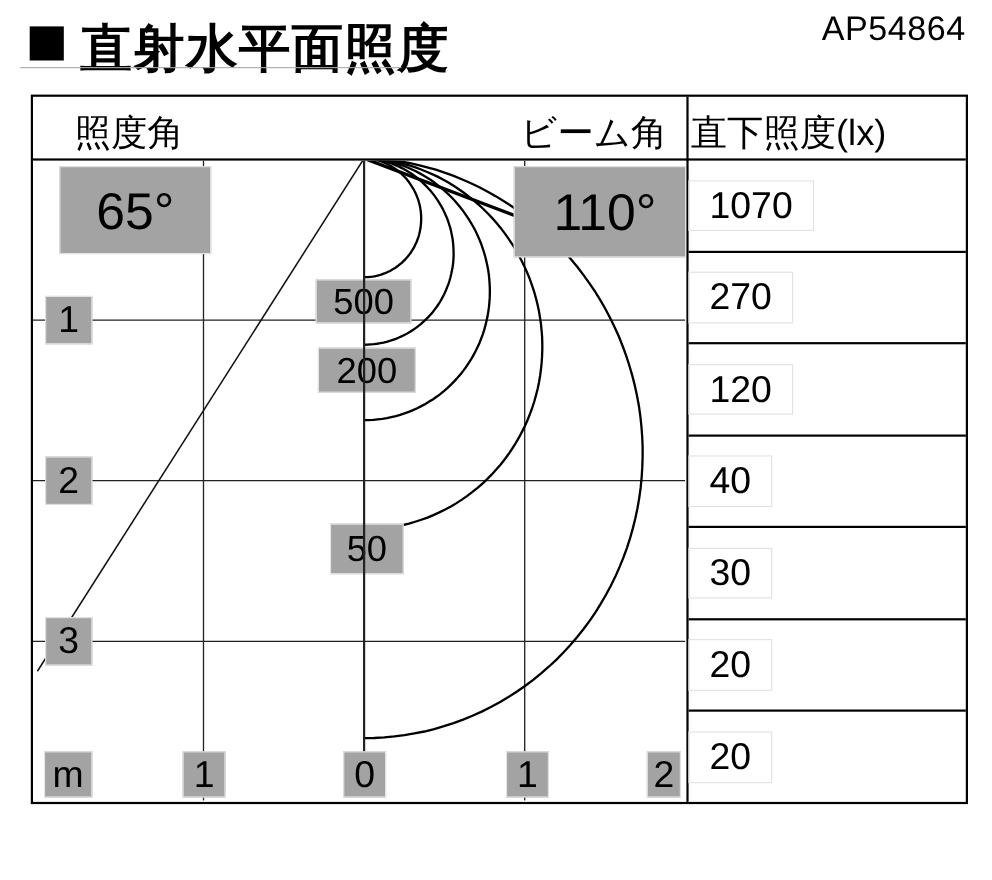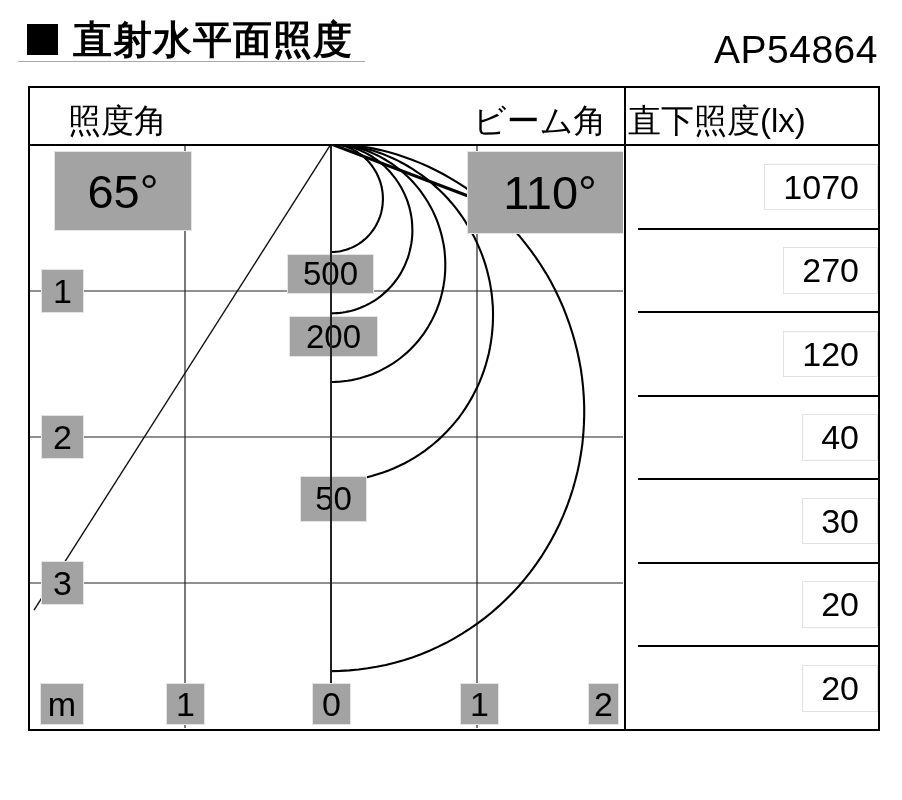--- a/index.html
+++ b/index.html
@@ -1,33 +1,33 @@
 <!DOCTYPE html>
 <html><head>
 <meta charset="utf-8">
 <style>
   html,body{margin:0;padding:0;background:#fff;}
   #screen{position:relative;width:902px;height:800px;background:#fff;overflow:hidden;
           font-family:"Liberation Sans",sans-serif;color:#000;}
   .abs{position:absolute;}
   
   .title-square{left:27px;top:24px;width:31px;height:31px;background:#000;}
-  .page-title{left:73px;top:13px;font-size:39px;font-weight:700;letter-spacing:1px;white-space:nowrap;}
+  .page-title{left:73px;top:13px;font-size:47px;font-weight:700;letter-spacing:1px;white-space:nowrap;}
   .title-underline{left:18px;top:61px;width:347px;height:1px;background:#a9a9a9;}
-  .product-code{top:28px;right:24px;font-size:39px;letter-spacing:0.5px;}
+  .product-code{top:8px;right:24px;font-size:31px;letter-spacing:0.5px;}
   
   .panel{left:28px;top:86px;width:852px;height:645px;border:2.5px solid #000;box-sizing:border-box;background:#fff;}
   .header-row{left:0;top:0;width:100%;height:58px;border-bottom:2.5px solid #000;box-sizing:border-box;}
   .hdr-left{left:38px;top:11px;font-size:33px;}
   .hdr-beam{left:443px;top:11px;font-size:33px;}
   .col-divider{left:593.5px;top:0;bottom:0;width:2.5px;background:#000;}
   .hdr-right{left:598px;top:11px;width:246px;text-align:left;font-size:33px;}
   
   .rows{left:596px;top:58px;right:0;bottom:0;display:flex;flex-direction:column;}
-  .row{flex:1;border-bottom:2px solid #000;display:flex;align-items:center;justify-content:flex-end;margin-left:12px;}
+  .row{flex:1;border-bottom:2px solid #000;display:flex;align-items:center;justify-content:flex-start;}
   .row:last-child{border-bottom:none;}
   .val-box{display:inline-block;background:#fff;border:1px solid #e2e2e2;padding:1px 18px;
            font-size:34px;line-height:1.25;}
   
   .chart-wrap{left:0;top:58px;width:593px;height:582px;overflow:hidden;}
   .chart-wrap svg{position:absolute;left:0;top:0;z-index:0;}
   .axis-line{left:300px;top:0;width:1.5px;height:540px;background:#222;z-index:2;}
   .lab{background:#a3a3a3;border:1px solid #e4e4e4;display:flex;align-items:center;justify-content:center;box-sizing:border-box;}
   .lab span{position:relative;z-index:3;}
   .curve-lab{z-index:1;font-size:33px;}

